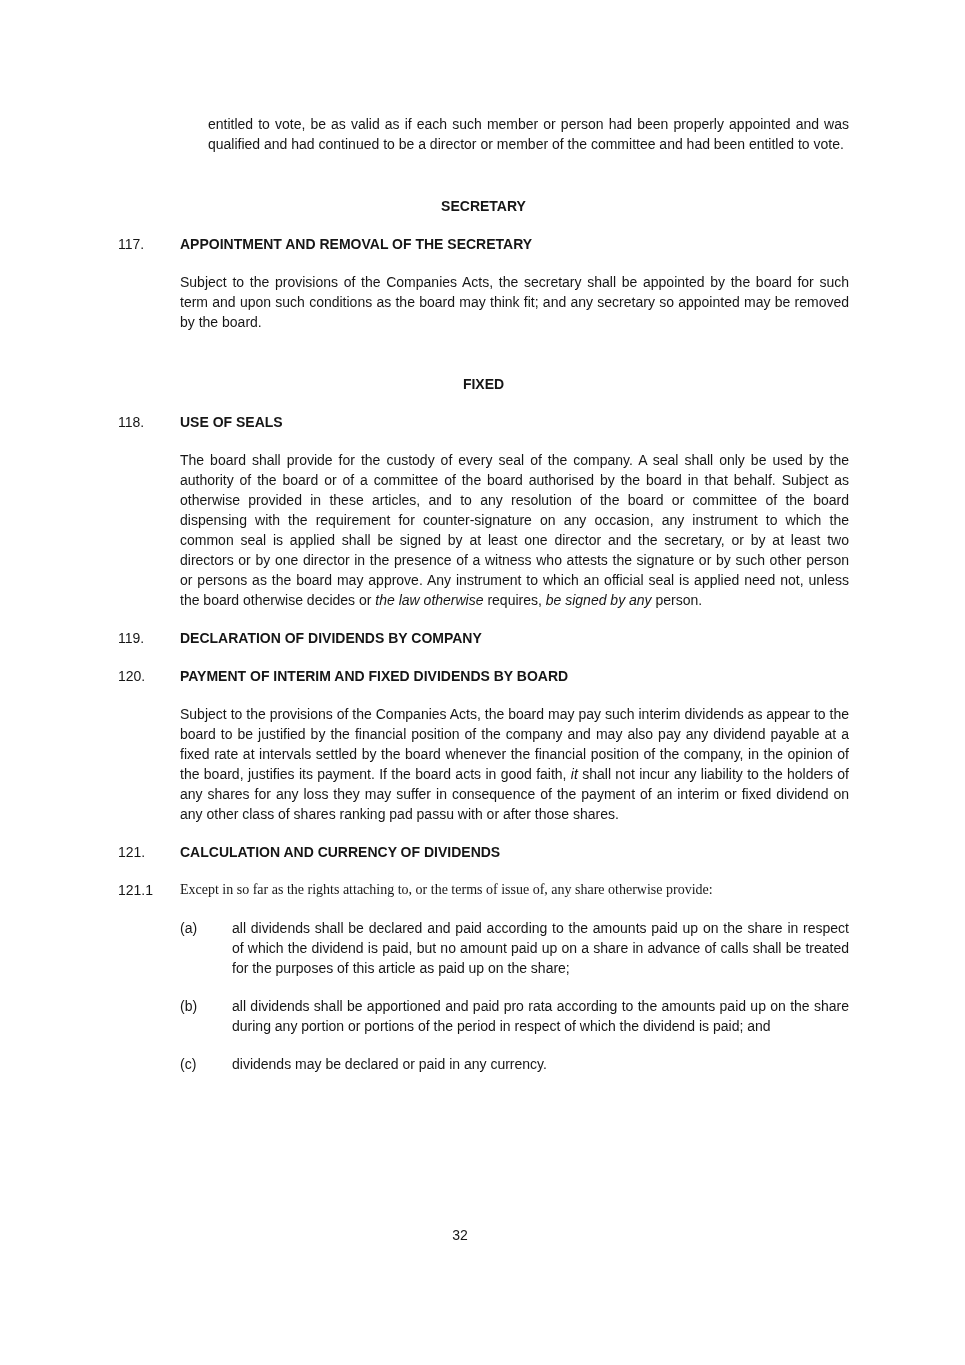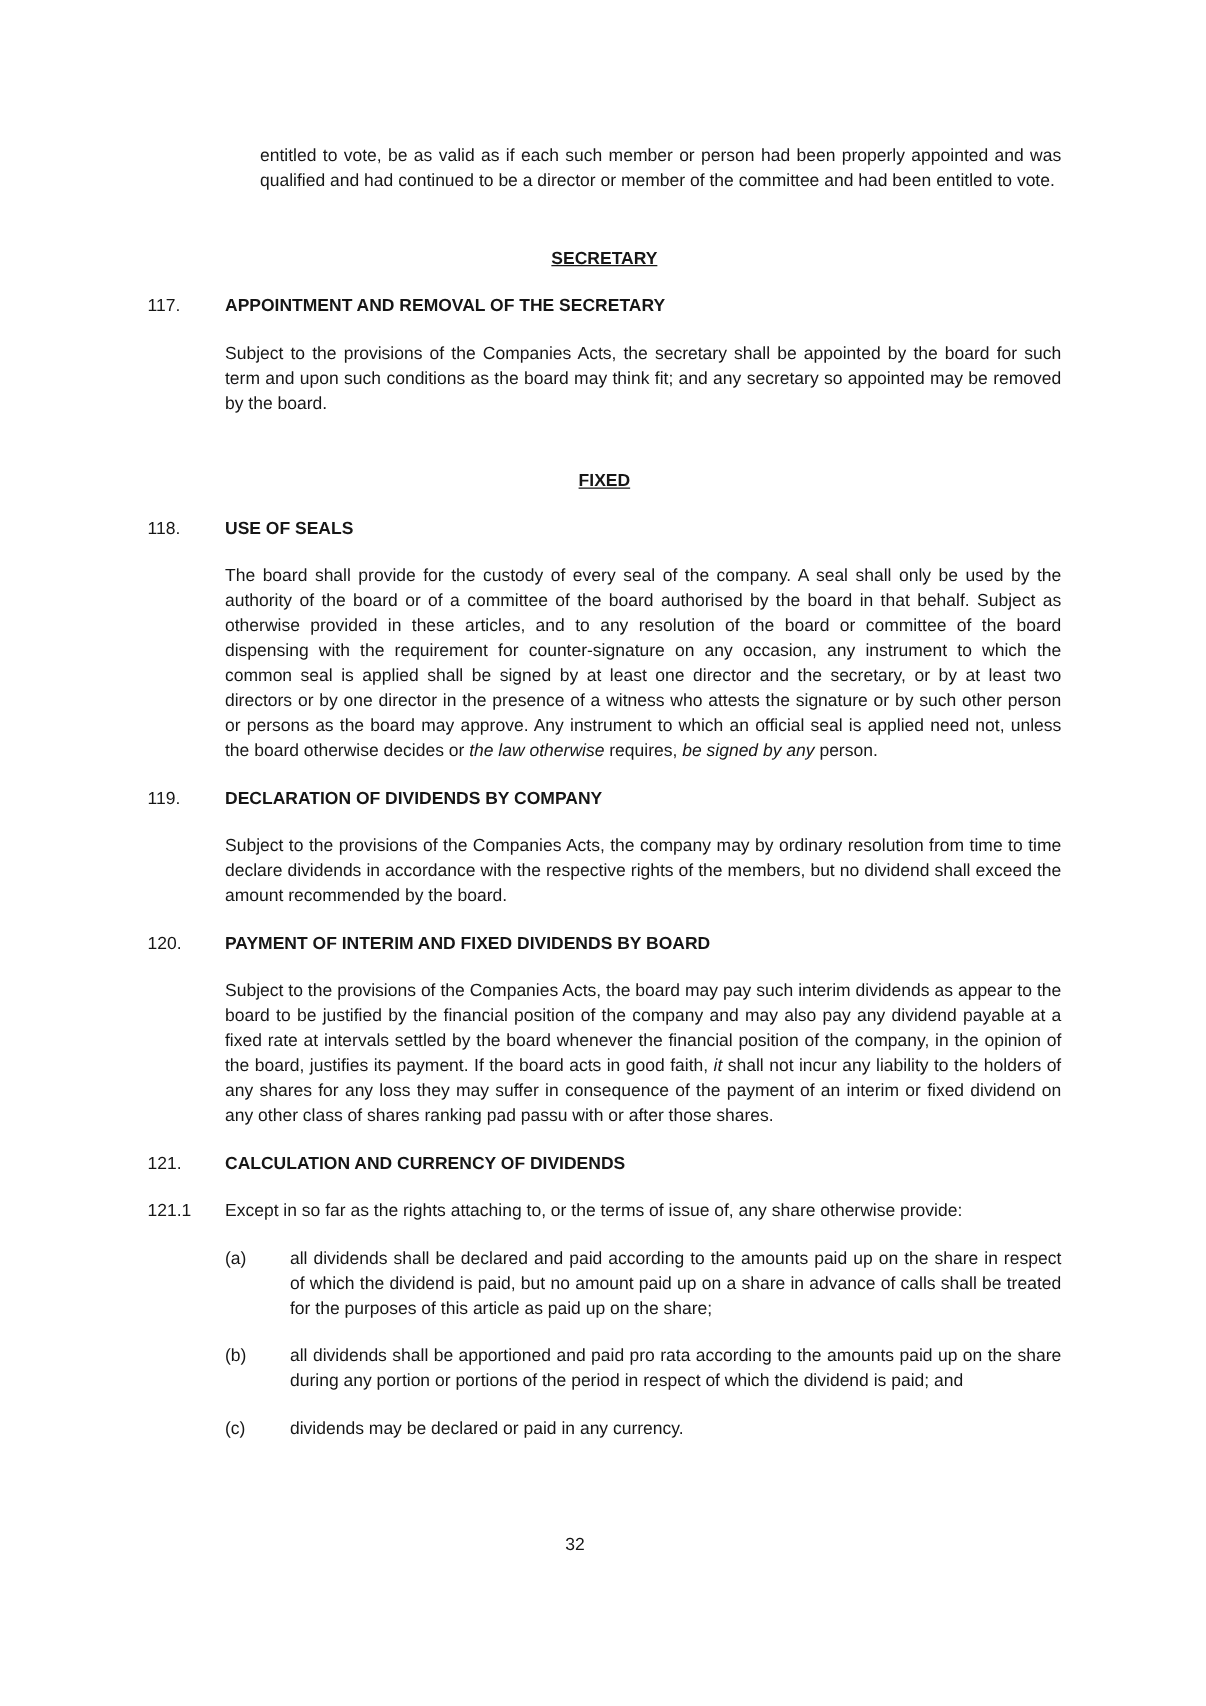--- a/index.html
+++ b/index.html
@@ -23,21 +23,20 @@
     left: 118px;
     top: 114px;
     width: 731px;
   }
   .block {
     margin: 0 0 18px 0;
   }
   .center-heading {
     text-align: center;
     font-weight: bold;
-    text-decoration: underline;
     margin-top: 42px;
   }
   .article-row {
     display: flex;
     align-items: flex-start;
   }
   .article-num {
     width: 62px;
     flex: 0 0 62px;
   }
@@ -45,20 +44,21 @@
     flex: 1;
     font-weight: bold;
   }
   .article-body {
     margin-left: 62px;
     text-align: justify;
   }
   .clause-text {
     flex: 1;
     text-align: justify;
+    font-family: Liberation Serif, serif;
   }
   .sub-item {
     display: flex;
     align-items: flex-start;
     margin-left: 62px;
   }
   .sub-item-marker {
     width: 52px;
     flex: 0 0 52px;
   }
@@ -99,21 +99,20 @@
     </div>
 
     <div class="block article-body">The board shall provide for the custody of every seal of the company. A seal shall only be used by the authority of the board or of a committee of the board authorised by the board in that behalf. Subject as otherwise provided in these articles, and to any resolution of the board or committee of the board dispensing with the requirement for counter-signature on any occasion, any instrument to which the common seal is applied shall be signed by at least one director and the secretary, or by at least two directors or by one director in the presence of a witness who attests the signature or by such other person or persons as the board may approve. Any instrument to which an official seal is applied need not, unless the board otherwise decides or <i>the law otherwise</i> requires, <i>be signed by any</i> person.</div>
 
 
     <div class="block article-row">
       <div class="article-num">119.</div>
       <div class="article-title">DECLARATION OF DIVIDENDS BY COMPANY</div>
     </div>
 
-    <div class="block article-body">Subject to the provisions of the Companies Acts, the company may by ordinary resolution from time to time declare dividends in accordance with the respective rights of the members, but no dividend shall exceed the amount recommended by the board.</div>
 
     <div class="block article-row">
       <div class="article-num">120.</div>
       <div class="article-title">PAYMENT OF INTERIM AND FIXED DIVIDENDS BY BOARD</div>
     </div>
 
     <div class="block article-body">Subject to the provisions of the Companies Acts, the board may pay such interim dividends as appear to the board to be justified by the financial position of the company and may also pay any dividend payable at a fixed rate at intervals settled by the board whenever the financial position of the company, in the opinion of the board, justifies its payment. If the board acts in good faith, <i>it</i> shall not incur any liability to the holders of any shares for any loss they may suffer in consequence of the payment of an interim or fixed dividend on any other class of shares ranking pad passu with or after those shares.</div>
 
     <div class="block article-row">
       <div class="article-num">121.</div>

